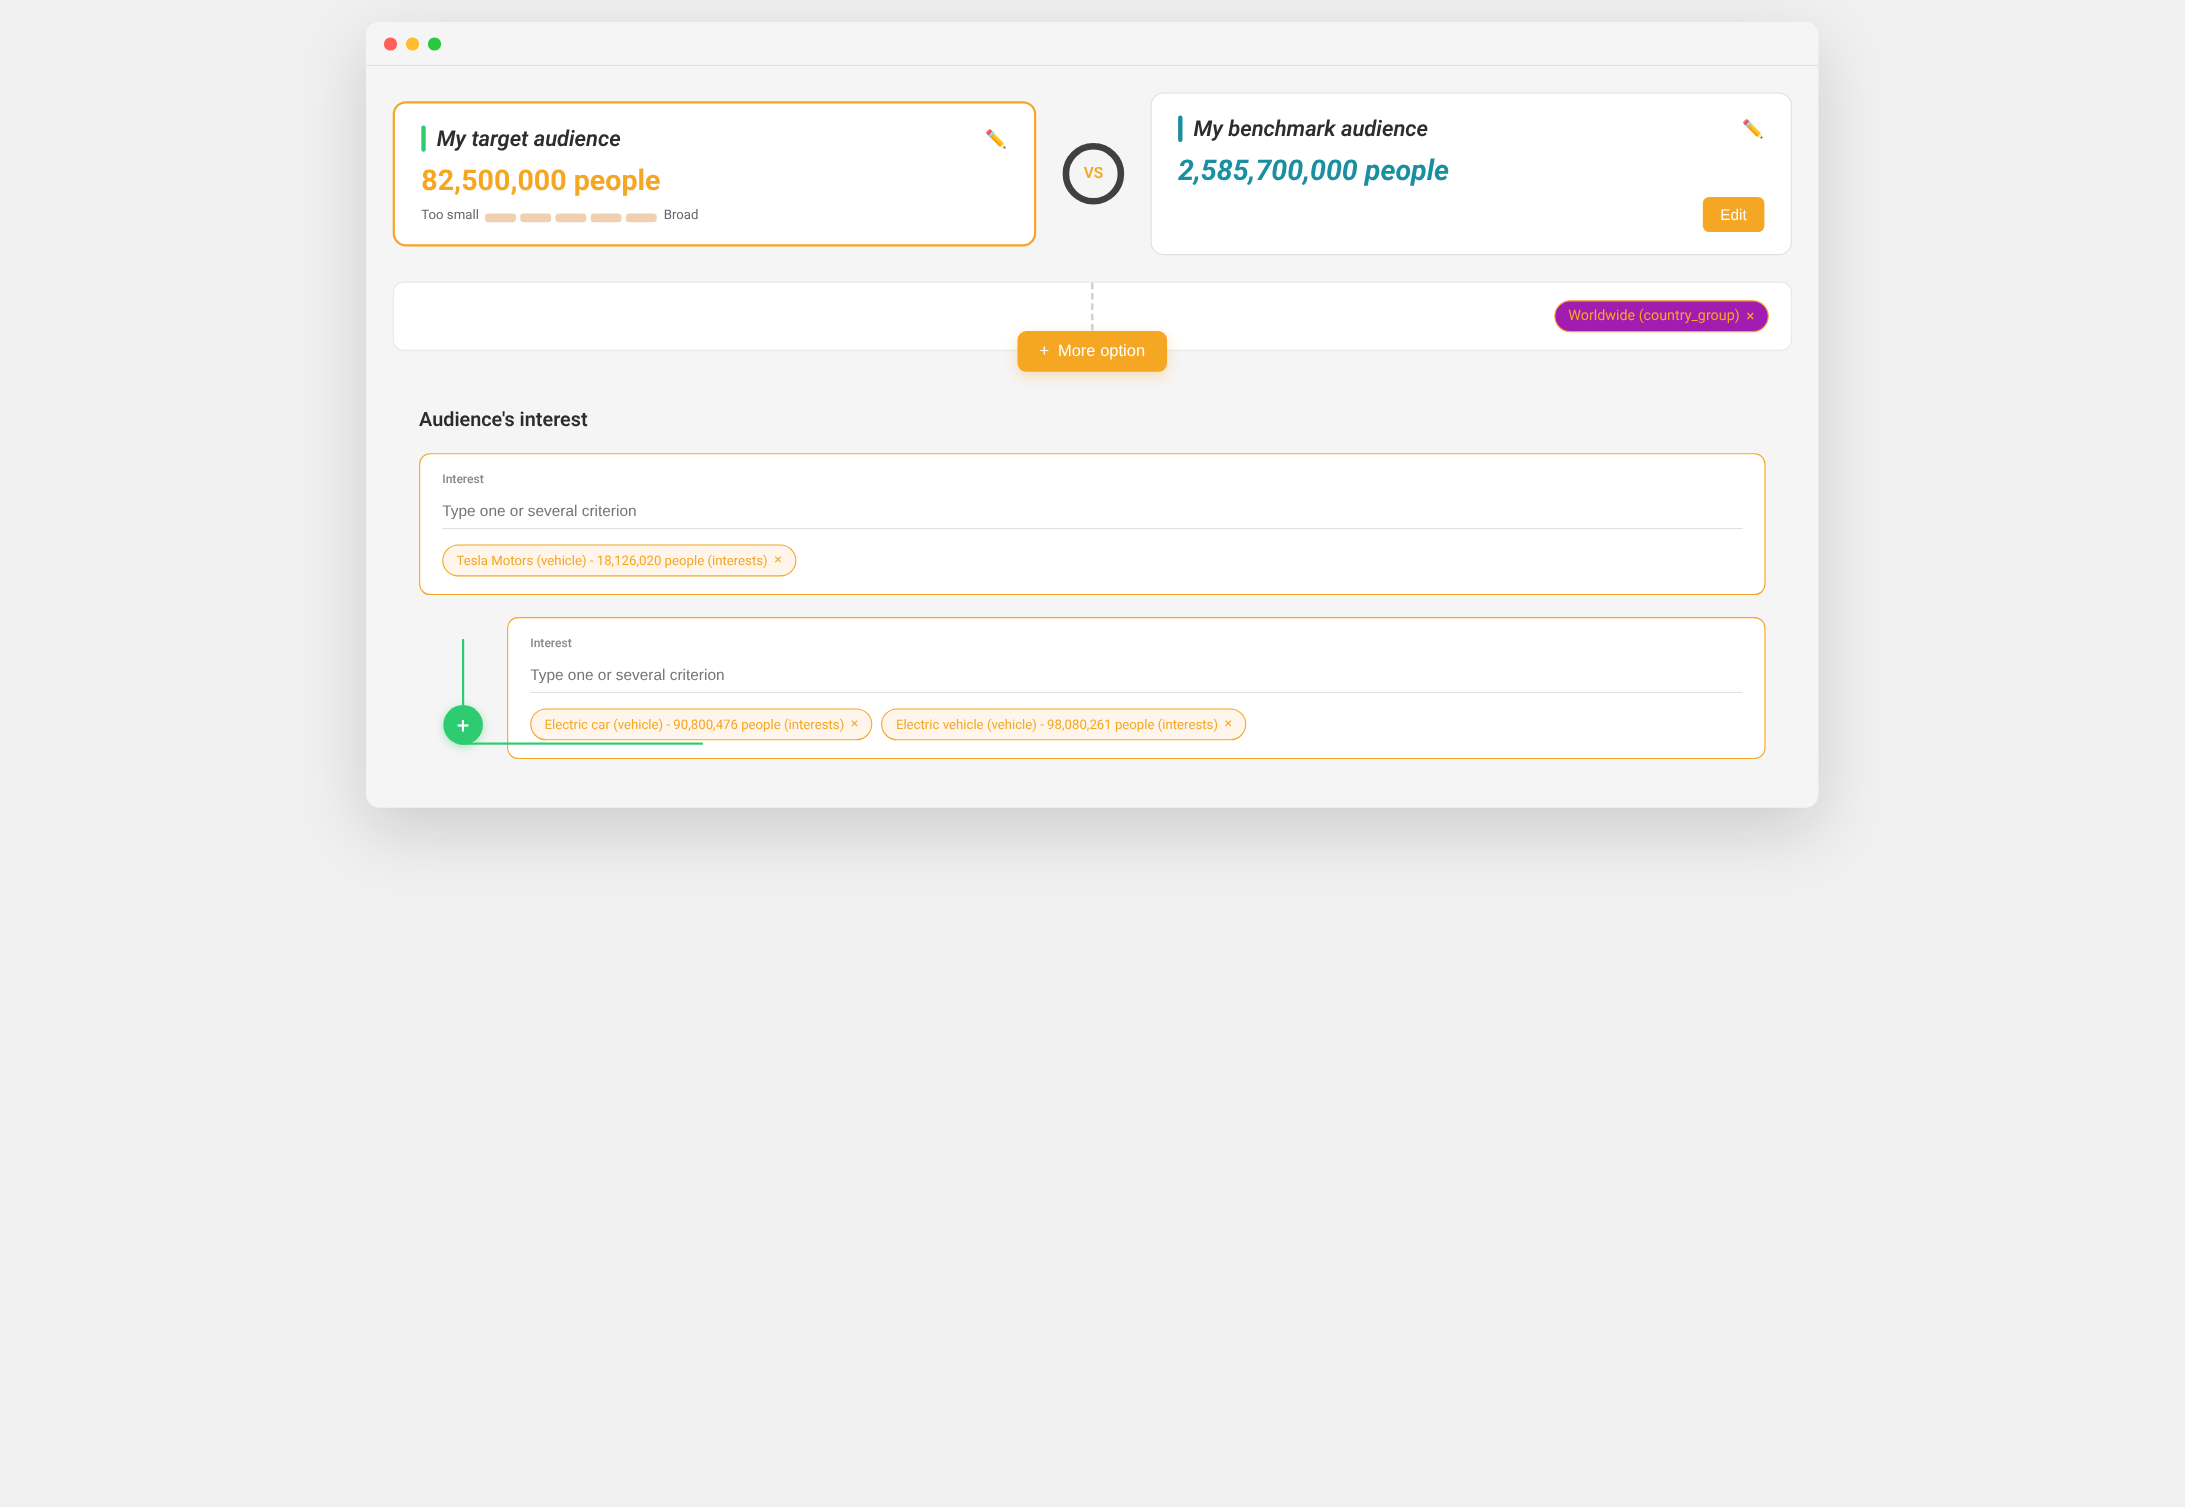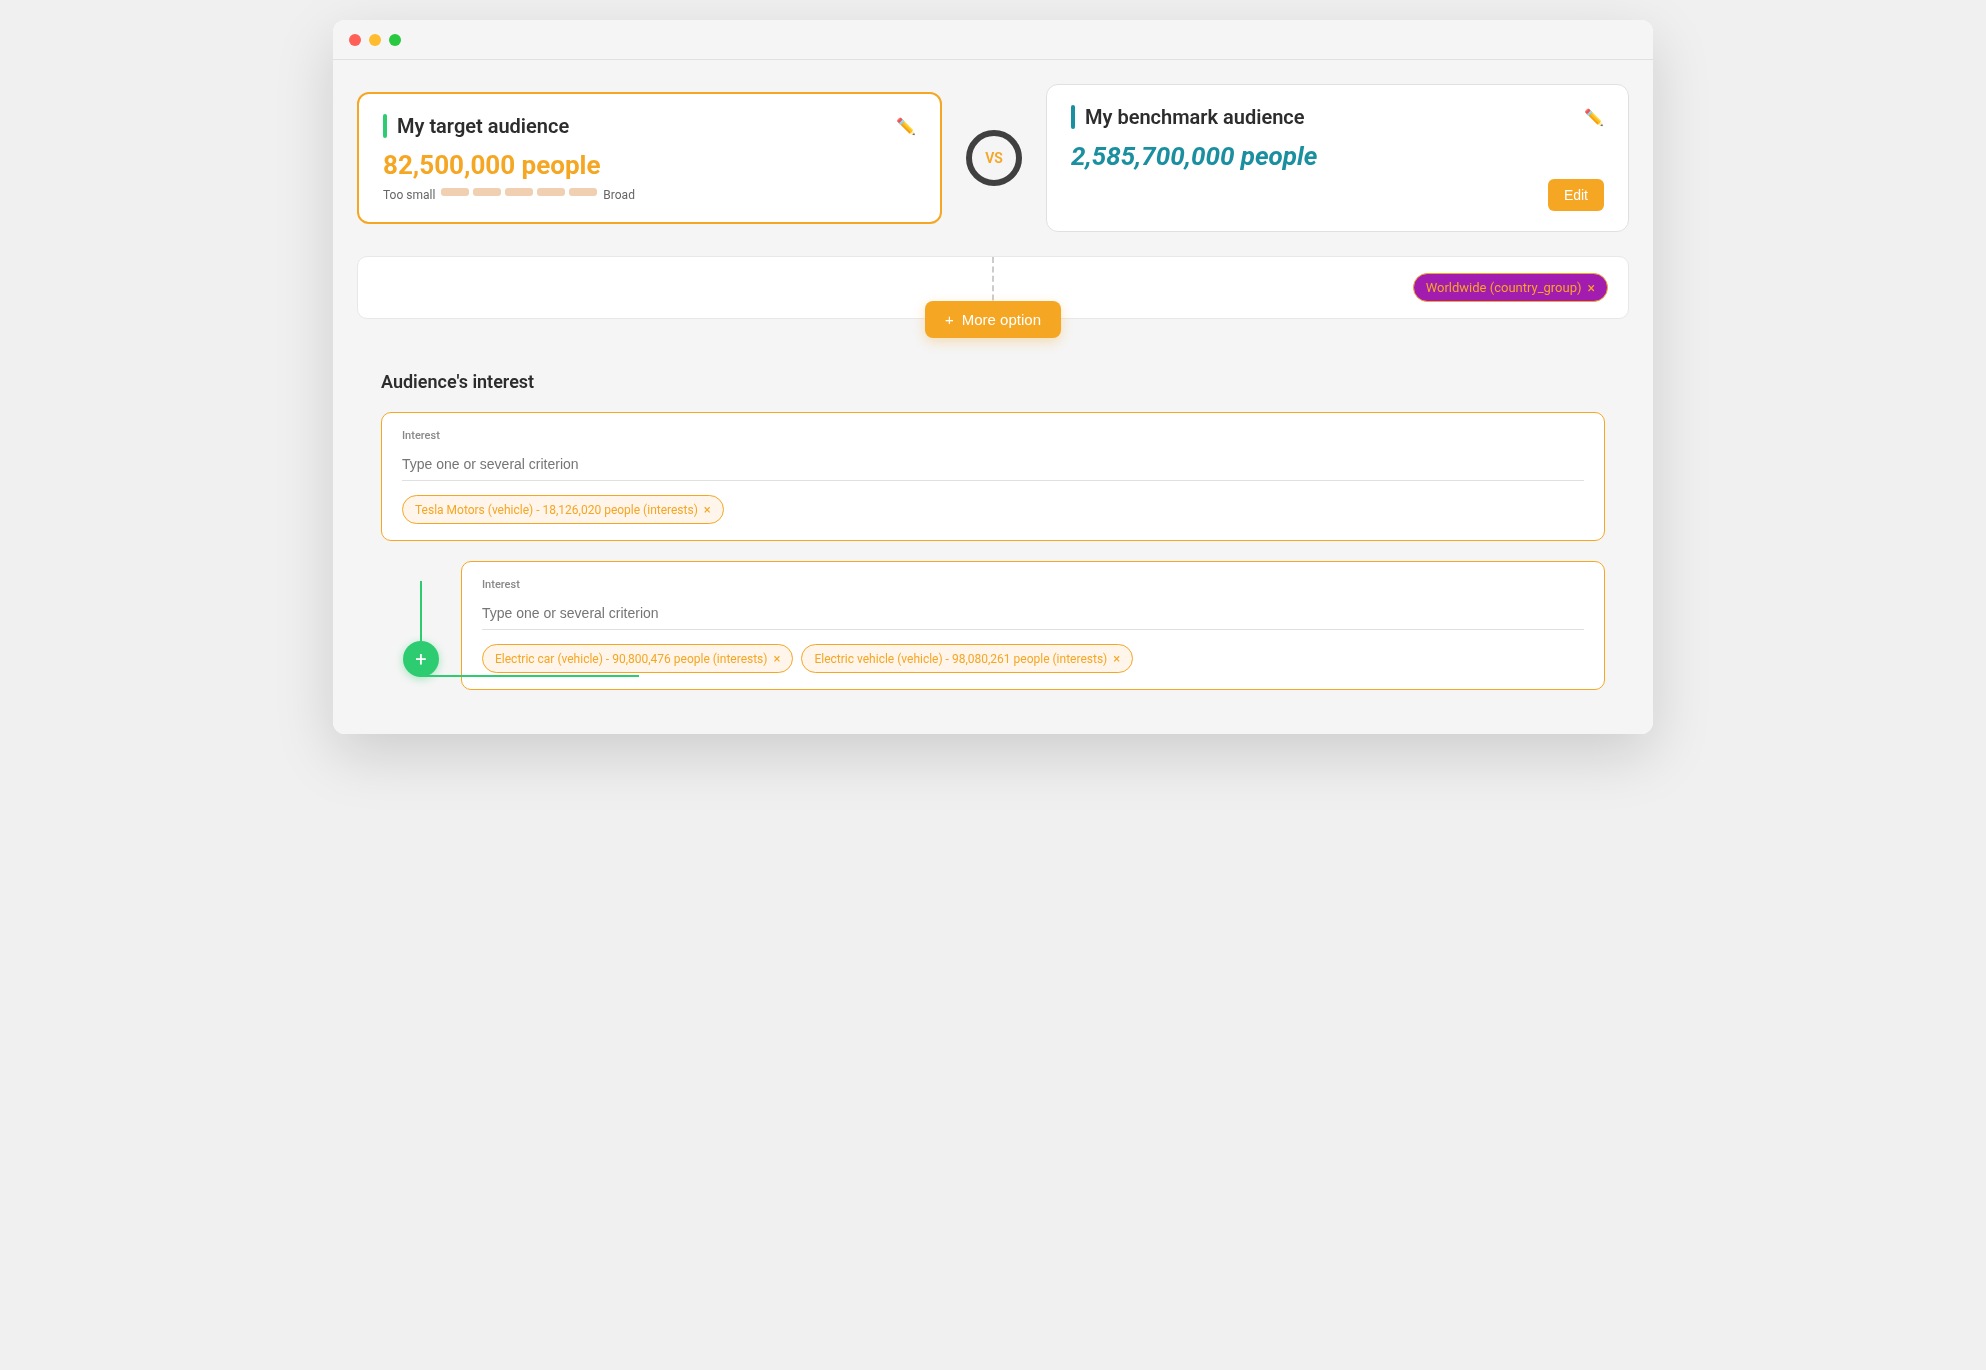--- a/index.html
+++ b/index.html
@@ -71,20 +71,21 @@
       display: flex;
       align-items: center;
       justify-content: space-between;
       margin-bottom: 12px;
     }
 
     .card-title-wrap {
       display: flex;
       align-items: center;
       gap: 10px;
+      font-style: italic;
     }
 
     .title-bar {
       width: 4px;
       height: 24px;
       border-radius: 2px;
     }
 
     .title-bar.green { background: #2ecc71; }
     .title-bar.blue { background: #1a8fa0; }
@@ -108,21 +109,21 @@
       margin-bottom: 8px;
     }
 
     .people-count.blue-count {
       color: #1a8fa0;
       font-style: italic;
     }
 
     .audience-size-bar {
       display: flex;
-      align-items: flex-start;
+      align-items: flex-end;
       gap: 6px;
       font-size: 12px;
       color: #666;
     }
 
     .size-segments {
       display: flex;
       gap: 4px;
     }
 

